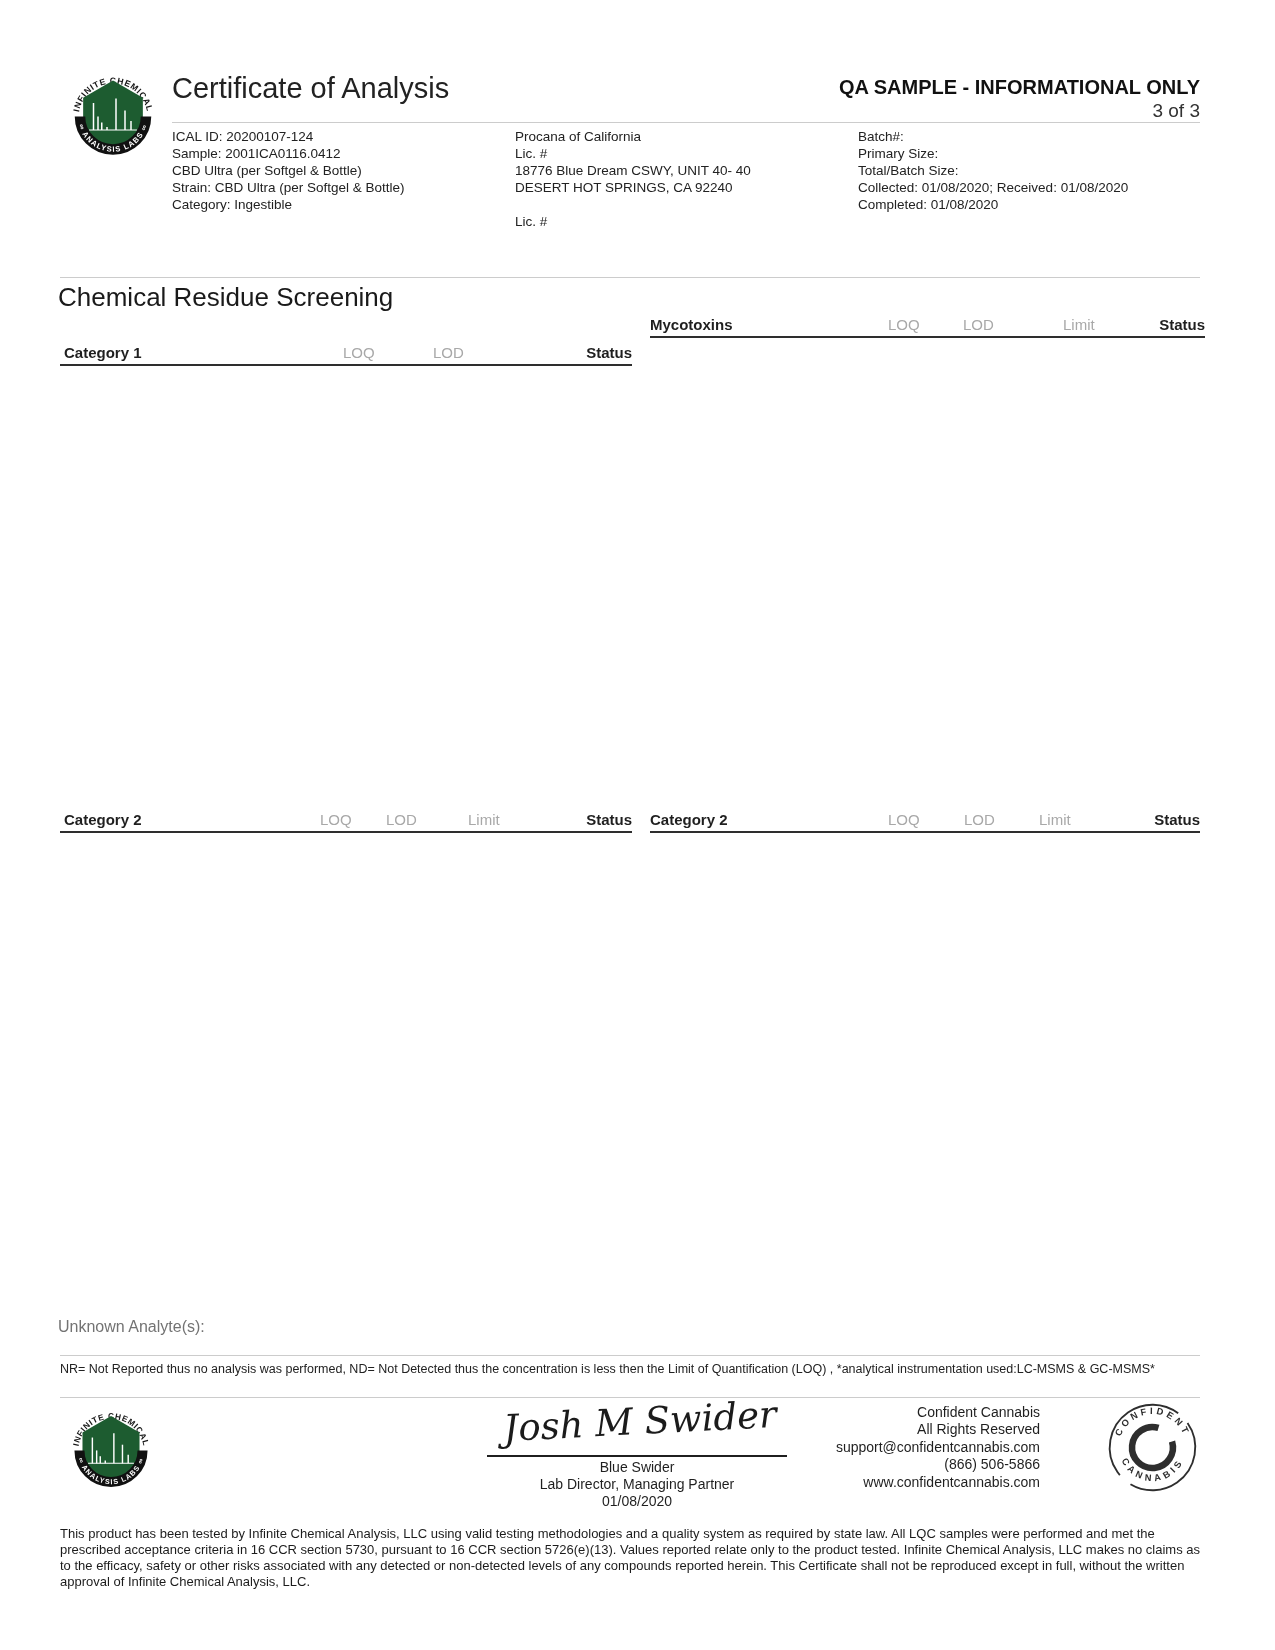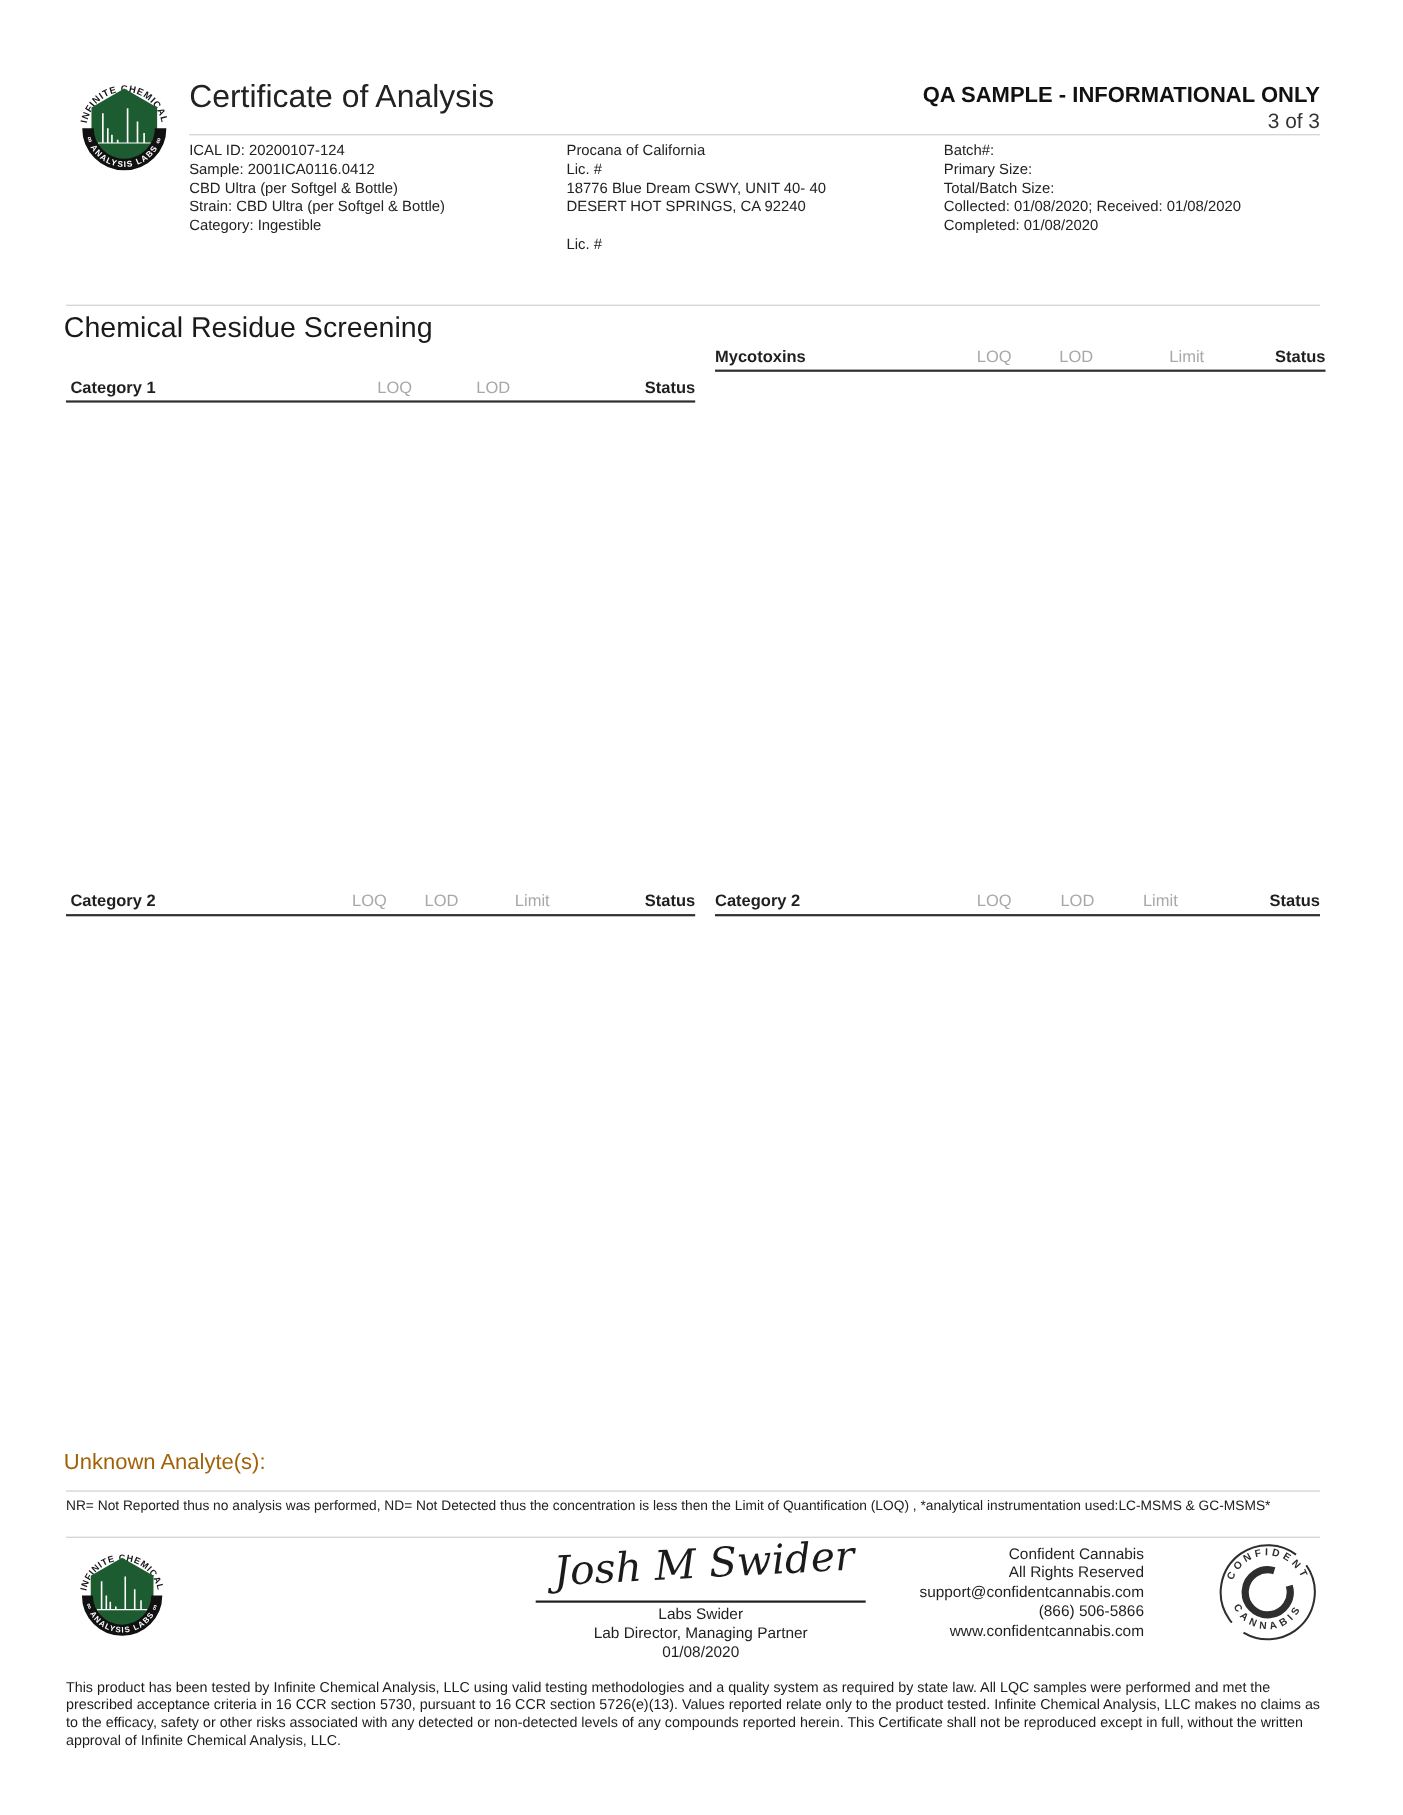--- a/index.html
+++ b/index.html
@@ -10,21 +10,21 @@
   .title{position:absolute;font-size:29px;letter-spacing:0;color:#222;}
   .qa-banner{position:absolute;font-size:20px;font-weight:bold;text-align:right;color:#111;}
   .page-no{position:absolute;font-size:19px;text-align:right;color:#333;}
   .info-col{position:absolute;font-size:13.5px;line-height:17px;color:#222;}
   .info-col div{height:17px;white-space:nowrap;}
   .sec-title{position:absolute;font-size:26px;color:#1a1a1a;}
   .thead{position:absolute;height:20px;border-bottom:2px solid #2e2e2e;font-size:15px;}
   .tname{position:absolute;left:4px;top:0;font-weight:bold;white-space:nowrap;}
   .tcol{position:absolute;top:0;width:64px;text-align:left;color:#a8a8a8;}
   .tstatus{position:absolute;right:0;top:0;font-weight:bold;}
-  .unknown{position:absolute;font-size:20px;color:#a16207;}
+  .unknown{position:absolute;font-size:16px;color:#737373;}
   .footnote{position:absolute;font-size:12.5px;line-height:16px;color:#222;}
   .lab-block{position:absolute;font-size:14px;line-height:17.2px;}
   .lab-block div{white-space:nowrap;}
   .sig-script{position:absolute;font-family:"DejaVu Serif","Liberation Serif",serif;
               font-style:italic;font-size:37px;text-align:center;transform:rotate(-3deg);color:#1b1b1b;}
   .sig-line{position:absolute;height:2px;background:#1f1f1f;}
   .sig-block{position:absolute;font-size:14px;line-height:17px;text-align:center;}
   .cc-block{position:absolute;font-size:14px;line-height:17.4px;text-align:right;}
   .disclaimer{position:absolute;font-size:13px;line-height:16px;color:#1c1c1c;}
 </style>
@@ -149,21 +149,21 @@
     <path d="M 16,62 A 44,44 0 0 0 104,62" fill="none" stroke="#111111" stroke-width="14"></path>
     <text font-size="10" font-weight="bold" fill="#ffffff" letter-spacing="1.5">
       <textPath href="#arcBot2" startOffset="50%" text-anchor="middle">∞ ANALYSIS LABS ∞</textPath>
     </text>
   </svg>
 
 
   <div class="sig-script" style="left:460px;top:1400px;width:360px;">Josh M Swider</div>
   <div class="sig-line" style="left:487px;top:1455px;width:300px;"></div>
   <div class="sig-block" style="left:437px;top:1459px;width:400px;">
-    <div>Labs Swider</div>
+    <div>Blue Swider</div>
     <div>Lab Director, Managing Partner</div>
     <div>01/08/2020</div>
   </div>
 
   <div class="cc-block" style="left:690px;top:1404px;width:350px;">
     <div>Confident Cannabis</div>
     <div>All Rights Reserved</div>
     <div>support@confidentcannabis.com</div>
     <div>(866) 506-5866</div>
     <div>www.confidentcannabis.com</div>

